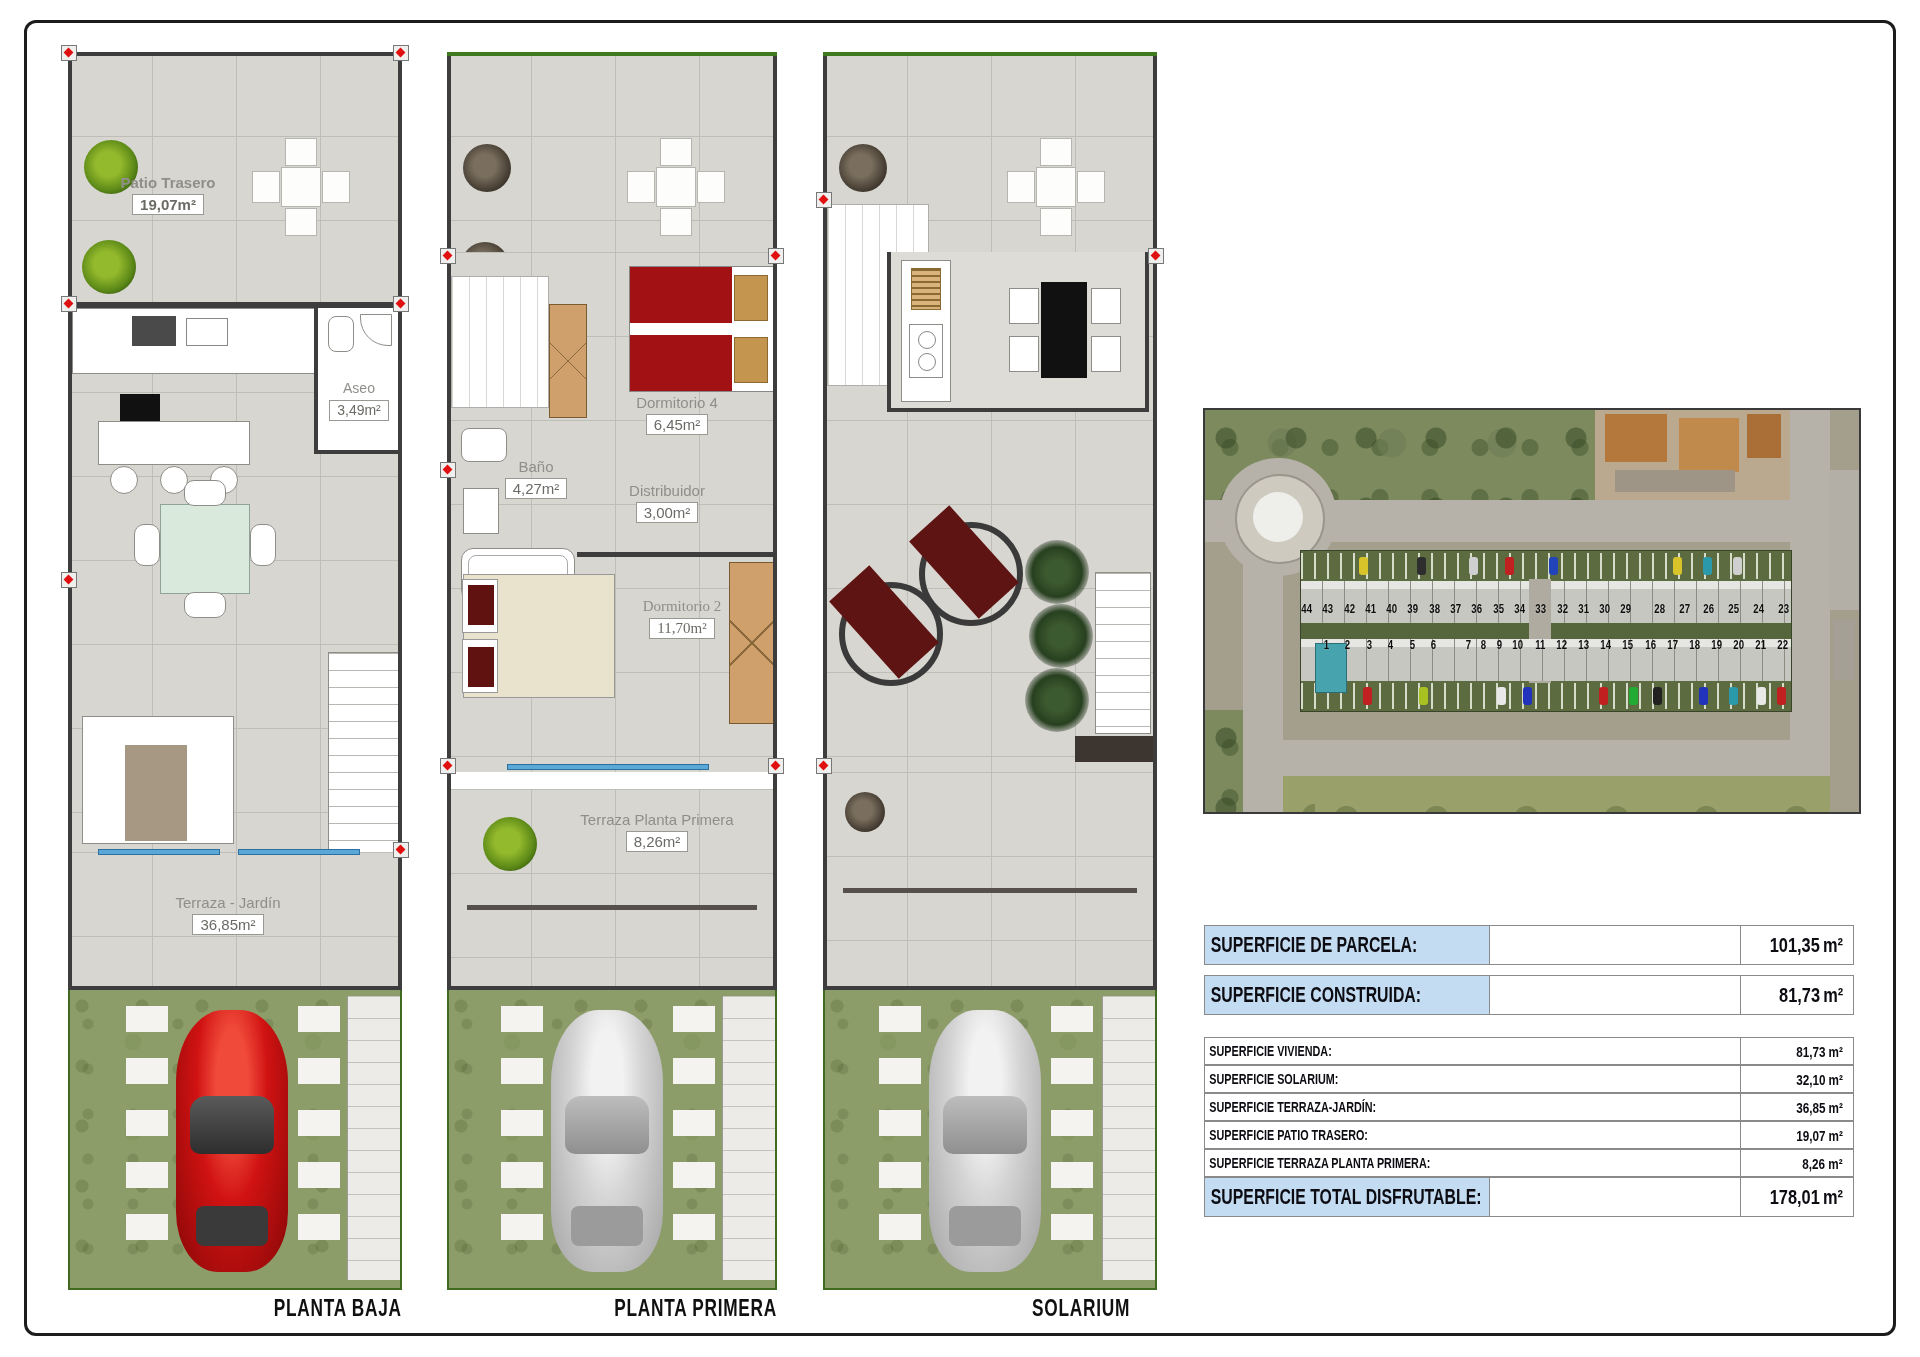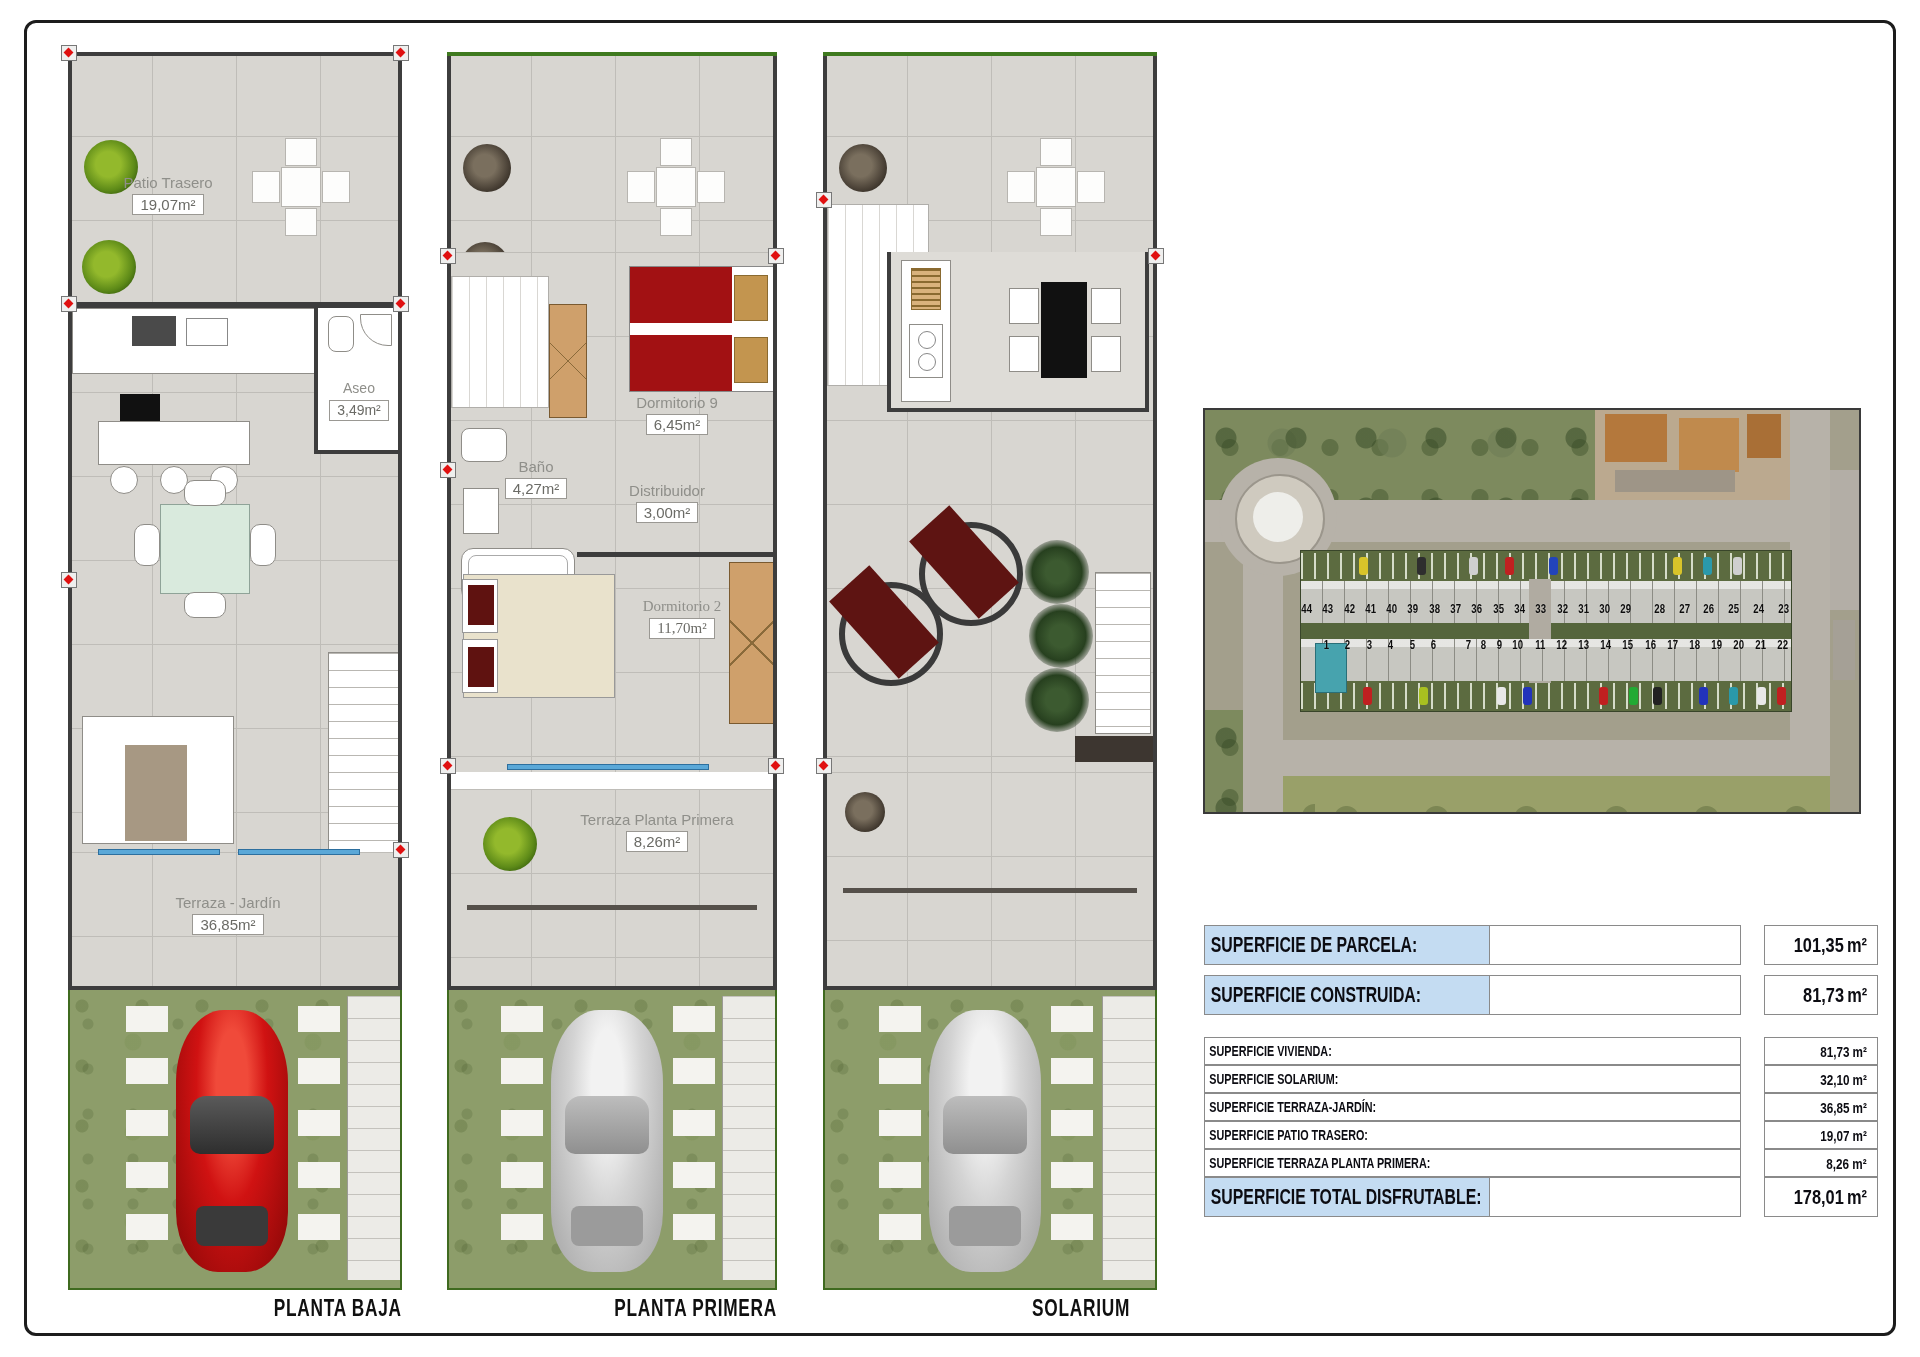--- a/index.html
+++ b/index.html
@@ -105,21 +105,21 @@
                text-shadow:0 0 2px rgba(255,255,255,.45);transform:scaleX(.8);}
   .pool{position:absolute;background:#47a3ae;border:1px solid #2a6f78;}
   .bldg{position:absolute;}
 
   
   .stable{position:absolute;left:1204px;top:925px;width:650px;height:292px;font-weight:700;}
   .trow{position:absolute;left:0;width:650px;}
   .cell{position:absolute;top:0;bottom:0;border:1px solid #8a8a8a;box-sizing:border-box;}
   .c-label{left:0;width:286px;background:#c4dcf2;}
   .c-mid{left:285px;width:252px;background:#fff;}
-  .c-val{left:536px;width:114px;background:#fff;margin-left:24px;}
+  .c-val{left:536px;width:114px;background:#fff;}
   .d-label{left:0;width:537px;background:#fff;}
   .condL{display:inline-block;transform:scaleX(.72);transform-origin:left center;white-space:nowrap;}
   .condR{display:inline-block;transform:scaleX(.78);transform-origin:right center;white-space:nowrap;}
   .hl-text{font-size:22px;color:#0c0c12;line-height:38px;padding-left:8px;}
   .d-text{font-size:15px;color:#0c0c12;line-height:26px;padding-left:6px;}
   .val-wrap{position:absolute;right:10px;top:0;bottom:0;display:flex;align-items:center;}
   .hl-val{font-size:21px;color:#0c0c12;}
   .d-val{font-size:15px;color:#0c0c12;}
   .unit{margin-left:4px;}
 </style>
@@ -133,21 +133,21 @@
     <div class="sect tiles" style="top:0;height:252px;">
       <div class="plant" style="left:16px;top:88px;"></div>
       <div class="plant" style="left:14px;top:188px;"></div>
       <div class="cross-table" style="left:180px;top:82px;">
         <div class="ct-c"></div>
           <div class="ct-n"></div>
           <div class="ct-s"></div>
           <div class="ct-w"></div>
           <div class="ct-e"></div>
       </div>
-      <div class="room-label" style="left:20px;top:122px;width:160px;">
+      <div class="room-label" style="left:20px;top:122px;width:160px;font-weight:bold;">
         <span>Patio Trasero</span><br>
         <span class="area-box"><span>19,07</span><span>m²</span></span>
       </div>
     </div>
 
     <div class="wallband" style="top:250px;"></div>
 
     <div class="sect" style="top:256px;height:544px;">
       <div class="sect tiles" style="top:0;height:544px;"></div>
 
@@ -231,21 +231,21 @@
       <div class="void-stripes" style="left:4px;top:24px;width:96px;height:130px;"></div>
 
       <div class="wardrobe" style="left:102px;top:52px;width:36px;height:112px;"></div>
       <div style="position:absolute;left:182px;top:14px;width:144px;height:124px;border:1px solid #888;background:#fff;">
         <div style="position:absolute;left:0;top:0;width:102px;height:56px;background:#a21113;"></div>
         <div style="position:absolute;left:0;bottom:0;width:102px;height:56px;background:#a21113;"></div>
         <div style="position:absolute;right:6px;top:8px;width:32px;height:44px;background:#c3954f;border:1px solid #8a6a30;"></div>
         <div style="position:absolute;right:6px;bottom:8px;width:32px;height:44px;background:#c3954f;border:1px solid #8a6a30;"></div>
       </div>
       <div class="room-label" style="left:140px;top:142px;width:180px;">
-        <span>Dormitorio 9</span><br>
+        <span>Dormitorio 4</span><br>
         <span class="area-box"><span>6,45</span><span>m²</span></span>
       </div>
 
       <div class="fixture" style="left:14px;top:176px;width:44px;height:32px;border-radius:8px;"></div>
       <div class="fixture" style="left:16px;top:236px;width:34px;height:44px;"></div>
       <div class="fixture" style="left:14px;top:296px;width:112px;height:52px;border-radius:12px;">
         <div style="position:absolute;inset:6px;border:1px solid #aaa;border-radius:8px;"></div>
       </div>
       <div class="room-label" style="left:24px;top:206px;width:130px;">
         <span>Baño</span><br>

